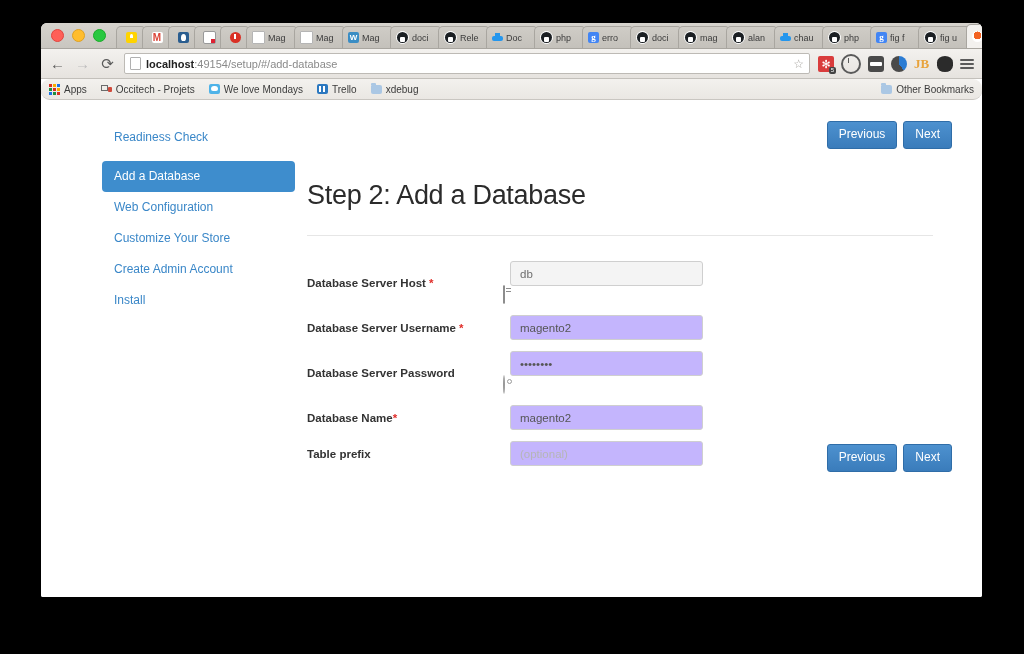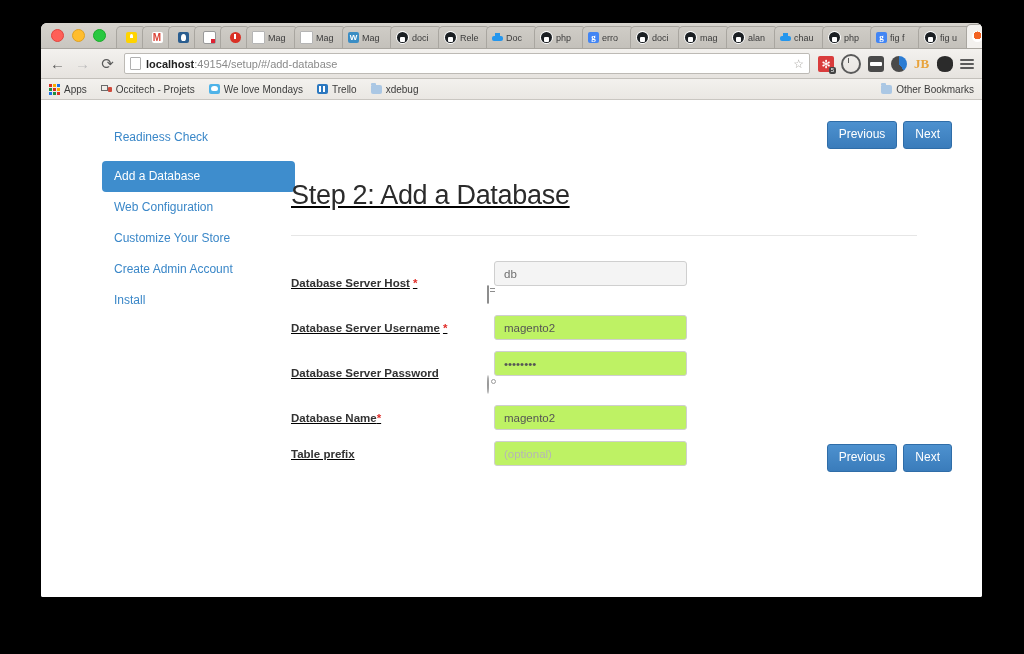--- a/index.html
+++ b/index.html
@@ -200,20 +200,21 @@
   #bookmarks {
     height: 20px;
     background: linear-gradient(#f3f1ee,#eae7e3);
     border-bottom: 1px solid #c9c6c1;
     display: flex;
     align-items: center;
     padding: 0 8px;
     gap: 14px;
     font-size: 10px;
     color: #3b3b3b;
+    border-radius: 9px;
   }
   .bm { display: flex; align-items: center; gap: 4px; white-space: nowrap; }
   .bm-apps-grid { display:grid; grid-template-columns: repeat(3,3px); gap:1px; }
   .bm-apps-grid i { width:3px; height:3px; display:block; }
   .bm-folder { width:11px; height:9px; background:#aac7e4; border-radius:1px 2px 2px 2px; position:relative;}
   .bm-folder:before{content:"";position:absolute;left:0;top:-2px;width:5px;height:2px;background:#aac7e4;border-radius:1px 1px 0 0;}
   .bm-twitter { width:11px;height:10px;background:#4fb3e8;border-radius:2px;position:relative;}
   .bm-twitter:after{content:"";position:absolute;left:2px;top:2px;width:7px;height:5px;background:#fff;border-radius:3px 3px 2px 2px;}
   .bm-trello { width:11px;height:10px;background:#2b78c0;border-radius:2px;position:relative;}
   .bm-trello:after{content:"";position:absolute;left:2px;top:2px;width:2px;height:6px;background:#fff;box-shadow:4px 0 0 #fff;}
@@ -273,24 +274,23 @@
   }
   .nav-item.active {
     background: #3e8dcd;
     color: #ffffff;
     margin-top: 8px;
   }
 
   
   #main {
     position: absolute;
-    left: 250px;
+    left: 266px;
     top: 80px;
     width: 626px;
-    text-decoration: underline;
   }
   #page-title {
     font-size: 27px;
     color: #2b2b2b;
     font-weight: normal;
     margin: 0 0 24px 0;
     letter-spacing: -0.3px;
   }
   #title-rule {
     height: 1px;
@@ -318,21 +318,21 @@
   .field-wrap { position: relative; width: 193px; }
   .field {
     width: 100%;
     height: 25px;
     box-sizing: border-box;
     border: 1px solid #cfcfcf;
     border-radius: 3px;
     padding: 0 22px 0 9px;
     font-size: 11.5px;
     color: #555555;
-    background: #bef264;
+    background: #c4b5fd;
     font-family: "Liberation Sans", sans-serif;
     outline: none;
   }
   .field.autofill {
     background: #f4f4f4;
     color: #6f6f6f;
   }
   .field::placeholder { color: #b6b6b6; }
   .field-icon {
     position: absolute;

